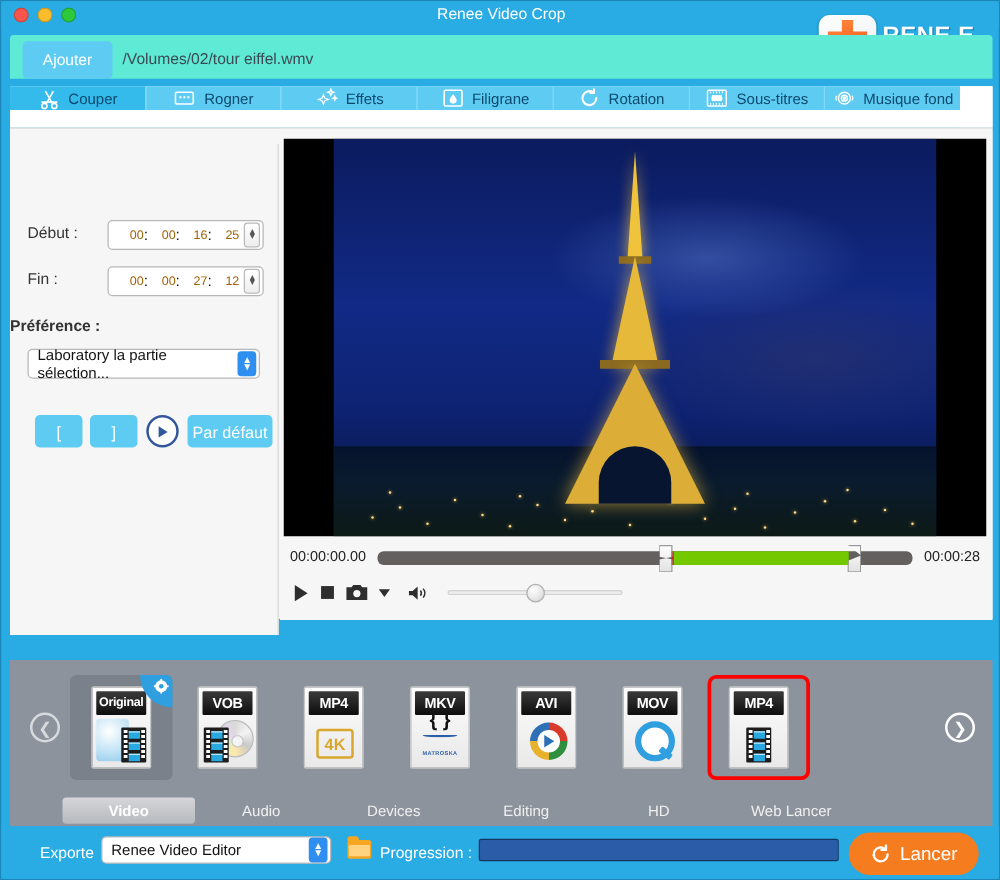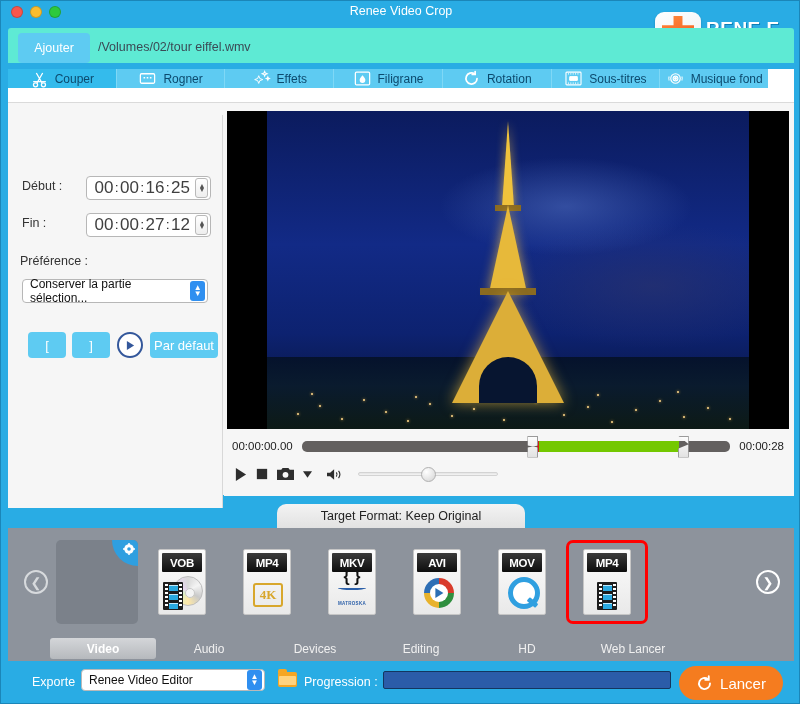--- a/index.html
+++ b/index.html
@@ -95,21 +95,21 @@
     position:absolute; left:0; top:0; width:215px; height:393px;
     background:#f6f6f6; border-right:1px solid #d8d8d8;margin-top:12px;
   }
   .row { position:absolute; display:flex; align-items:center; }
   .lbl { font-size:12.5px; color:#333; }
 
   .tfield {
     height:24px; border:1px solid #b7b7b7; border-radius:4px;
     background:#fff; display:flex; align-items:center; padding:0 2px 0 6px;
   }
-  .tfield .seg { font-size:17px; color:#404040; width:22px; text-align:center; }
+  .tfield .seg { font-size:10px; color:#a16207; width:22px; text-align:right; }
   .tfield .colon { font-size:12.5px; color:#111; }
   .stepper {
     width:13px; height:20px; margin-left:4px; border:1px solid #b9b9b9;
     border-radius:3px; background:linear-gradient(#ffffff,#eeeeee);
     display:flex; flex-direction:column; align-items:center; justify-content:center;
     line-height:.6; color:#555; font-size:7px; cursor:pointer;
   }
 
   .select {
     height:24px; border:1px solid #b7b7b7; border-radius:4px;
@@ -280,21 +280,21 @@
   }
   .disc {
     position:absolute; right:2px; bottom:6px; width:30px; height:30px; border-radius:50%;
     background:conic-gradient(#d9d9d9,#f4f4f4,#c9c9c9,#ffe9a8,#d8f0c8,#e9d6f2,#d9d9d9);
     border:1px solid #bdbdbd;
   }
   .disc::after { content:""; position:absolute; left:11px; top:11px; width:8px; height:8px; border-radius:50%; background:#f4f4f4; border:1px solid #c8c8c8;}
   .fourk {
     position:absolute; left:9px; bottom:5px; width:30px; height:24px;
     border:2px solid #d8a72c; border-radius:3px; color:#d8a72c;
-    font-size:13px; font-weight:bold; display:flex; align-items:center; justify-content:center;font-family:Liberation Serif, serif;
+    font-size:13px; font-weight:bold; display:flex; align-items:center; justify-content:center;
   }
   .matroska { position:absolute; left:0; right:0; bottom:3px; text-align:center; }
   .matroska b { font-size:16px; color:#111; display:block; line-height:1; }
   .matroska span { font-size:4.5px; color:#2a5ea8; font-weight:bold; letter-spacing:.3px; }
   .matroska em { display:block; height:4px; width:28px; margin:1px auto; border-bottom:2px solid #2a5ea8; border-radius:50%; }
   .avi-wheel {
     position:absolute; left:10px; bottom:4px; width:30px; height:30px; border-radius:50%;
     background:conic-gradient(#d93b2b 0 25%, #2f8f3f 25% 50%, #e8b22c 50% 75%, #2f6fb5 75% 100%);
     display:flex; align-items:center; justify-content:center;
   }
@@ -497,26 +497,26 @@
           <span class="seg">27</span>
             <span class="colon">:</span>
           <span class="seg">12</span>
           <span class="stepper">
               <span>▲</span>
               <span>▼</span>
             </span>
         </div>
       </div>
 
-      <div class="row" style="left:12px; top:139px;">
+      <div class="row" style="left:0; top:139px;font-weight:bold;">
         <div class="lbl">Préférence :</div>
       </div>
 
       <div class="select" style="position:absolute; left:14px; top:164px; width:186px;">
-        <span>Conserver la partie sélection...</span>
+        <span>Laboratory la partie sélection...</span>
         <span class="sel-arrow">
             <span>▲</span>
             <span>▼</span>
           </span>
       </div>
 
       <div class="blue-btn" style="position:absolute; left:20px; top:217px; width:38px;">[</div>
       <div class="blue-btn" style="position:absolute; left:64px; top:217px; width:38px;">]</div>
       <div class="play-circle" style="position:absolute; left:109px; top:217px;">
         <svg viewBox="0 0 10 12" width="9" height="11">
@@ -606,29 +606,39 @@
             <path d="M10.5 4.6a4 4 0 010 4.8M13 3a6.6 6.6 0 010 8" stroke="#2e2e2e" stroke-width="1.3" fill="none"></path>
           </svg>
         </span>
         <div class="vol-track">
           <div class="vol-knob" id="vol-knob" style="left: calc(50% - 7px);"></div>
         </div>
       </div>
     </div>
   </div>
 
-  <div class="tf-tab">Target Format: Keep Original</div>
 
   <div class="fmt-strip">
     <div class="arrow-btn arrow-left">❮</div>
     <div class="arrow-btn arrow-right">❯</div>
 
     <div class="fmt-list">
 
       <div class="fmt-cell active">
+        <div class="fmt-icon">
+          <div class="fmt-label small">Original</div>
+          <div class="fmt-art">
+            <div class="globe"></div>
+            <div class="film" style="left:auto; right:3px; transform:none;">
+                <i style="top:3px"></i>
+                <i style="top:12px"></i>
+                <i style="top:21px"></i>
+              </div>
+          </div>
+        </div>
         <div class="gear-badge">
           <svg viewBox="0 0 16 16" width="12" height="12">
             <circle cx="8" cy="8" r="6.4" fill="#fff"></circle>
               <circle cx="8" cy="8" r="2.4" fill="#2f9fe0"></circle>
             <g fill="#fff">
                 <rect x="7" y="0" width="2" height="3"></rect>
                 <rect x="7" y="13" width="2" height="3"></rect>
             <rect x="0" y="7" width="3" height="2"></rect>
                 <rect x="13" y="7" width="3" height="2"></rect>
               </g>

